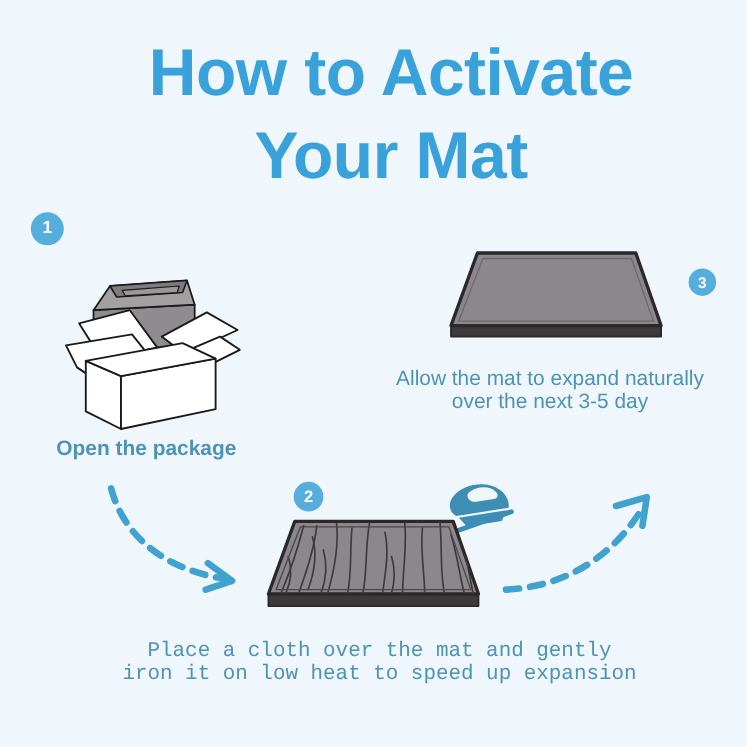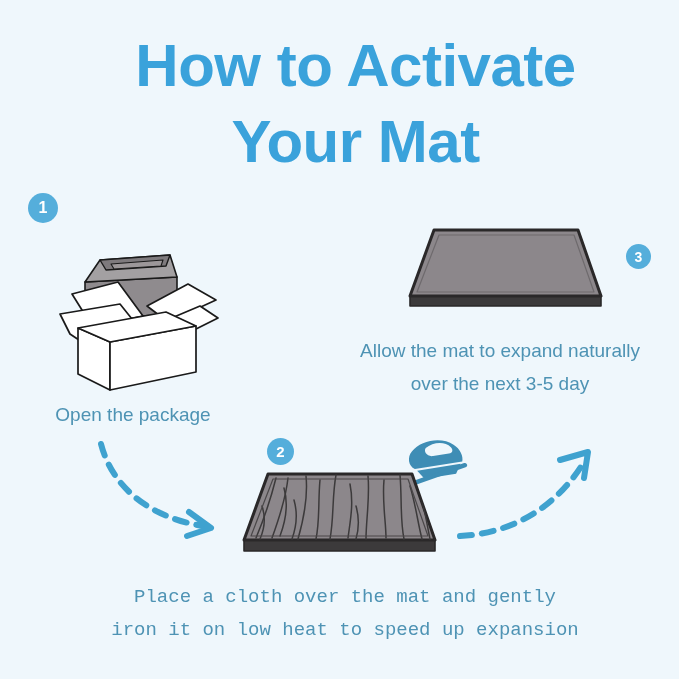--- a/index.html
+++ b/index.html
@@ -73,27 +73,28 @@
     font-size: 14px;
   }
 
   
   .caption {
     position: absolute;
     text-align: center;
     color: #4e93b4;
     font-family: "Liberation Sans", sans-serif;
     font-size: 19px;
-    line-height: 33px;
+    line-height: 21px;
     white-space: pre-line;
   }
   #caption-1 {
     left: 0px;
     top: 398px;
     width: 266px;
+    font-weight: bold;
   }
   #caption-3 {
     left: 320px;
     top: 334px;
     width: 360px;
   }
   #caption-2 {
     left: 110px;
     top: 581px;
     width: 470px;

